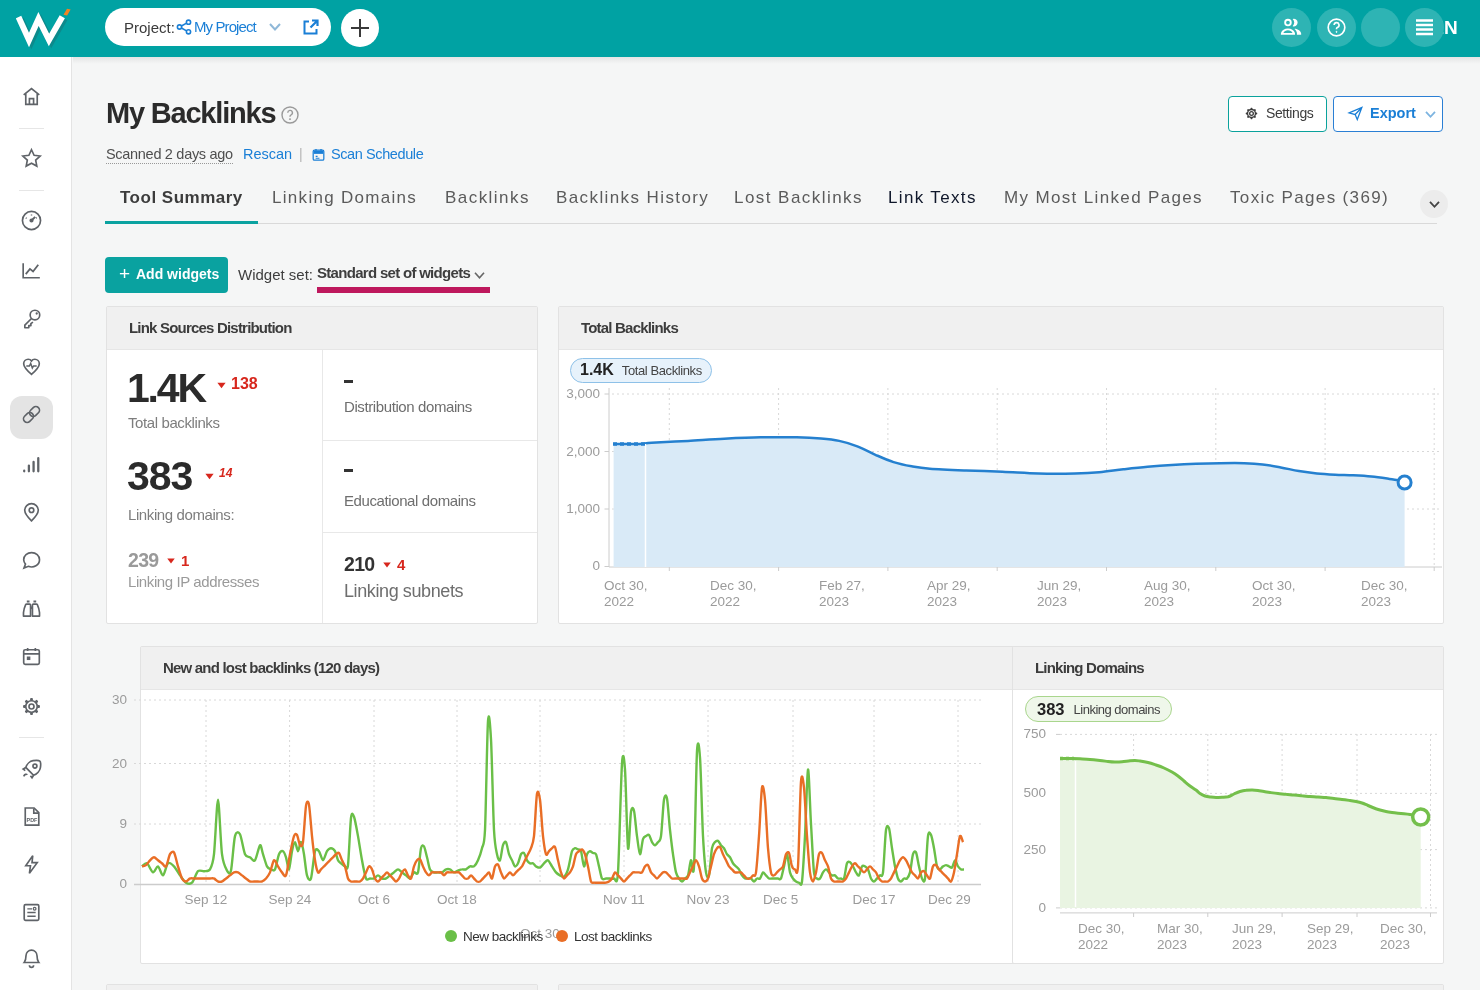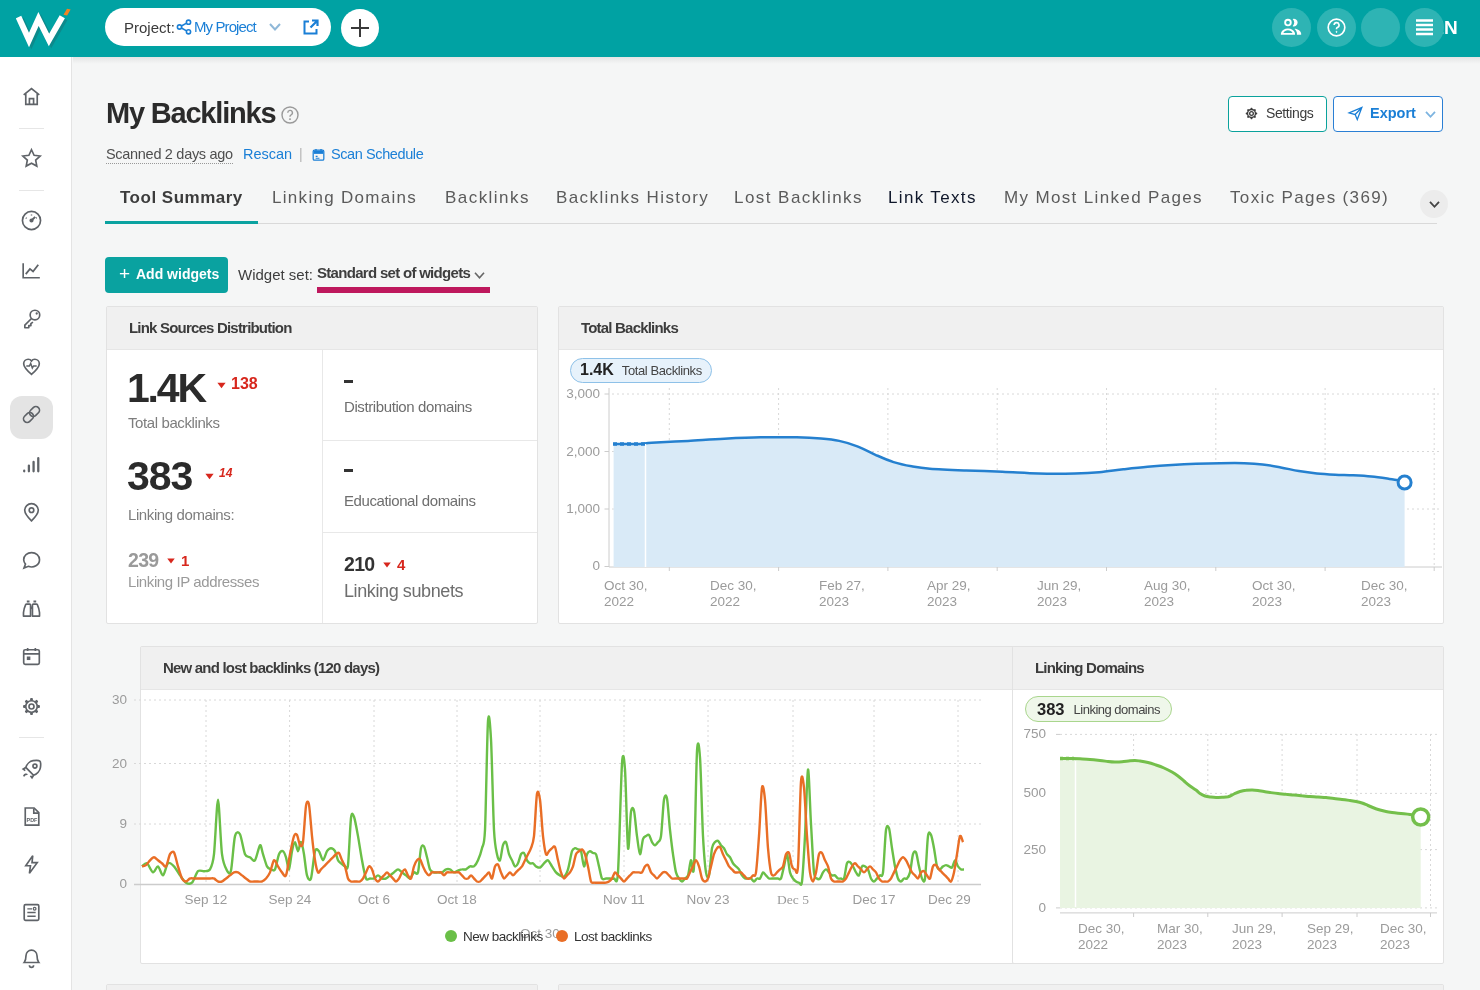--- a/index.html
+++ b/index.html
@@ -307,21 +307,21 @@
 <div class="ylab" style="left:97px;top:756px;width:30px;">20</div>
 <div class="ylab" style="left:97px;top:816px;width:30px;">9</div>
 <div class="ylab" style="left:97px;top:876px;width:30px;">0</div>
 <div class="xlab" style="left:176px;top:892px;width:60px;text-align:center;">Sep 12</div>
 <div class="xlab" style="left:260px;top:892px;width:60px;text-align:center;">Sep 24</div>
 <div class="xlab" style="left:344px;top:892px;width:60px;text-align:center;">Oct 6</div>
 <div class="xlab" style="left:427px;top:892px;width:60px;text-align:center;">Oct 18</div>
 <div class="xlab" style="left:510px;top:926px;width:60px;text-align:center;">Oct 30</div>
 <div class="xlab" style="left:594px;top:892px;width:60px;text-align:center;">Nov 11</div>
 <div class="xlab" style="left:678px;top:892px;width:60px;text-align:center;">Nov 23</div>
-<div class="xlab" style="left:763px;top:892px;width:60px;text-align:center;font-family:Liberation Serif, serif;">Dec 5</div>
+<div class="xlab" style="left:763px;top:892px;width:60px;">Dec 5</div>
 <div class="xlab" style="left:844px;top:892px;width:60px;text-align:center;">Dec 17</div>
 <div class="xlab" style="left:928px;top:892px;width:60px;">Dec 29</div>
 <svg class="abs" style="left:106px;top:646px" width="885" height="318" viewBox="0 0 885 318">
     <line x1="28" y1="54" x2="875" y2="54" stroke="#d8d8d8" stroke-width="1" stroke-dasharray="2,3"></line>
     <line x1="28" y1="117.5" x2="875" y2="117.5" stroke="#d8d8d8" stroke-width="1" stroke-dasharray="2,3"></line>
     <line x1="28" y1="178" x2="875" y2="178" stroke="#d8d8d8" stroke-width="1" stroke-dasharray="2,3"></line>
     <line x1="100" y1="54" x2="100" y2="238.5" stroke="#d8d8d8" stroke-width="1" stroke-dasharray="2,3"></line>
     <line x1="183.60000000000002" y1="54" x2="183.60000000000002" y2="238.5" stroke="#d8d8d8" stroke-width="1" stroke-dasharray="2,3"></line>
     <line x1="268" y1="54" x2="268" y2="238.5" stroke="#d8d8d8" stroke-width="1" stroke-dasharray="2,3"></line>
     <line x1="351" y1="54" x2="351" y2="238.5" stroke="#d8d8d8" stroke-width="1" stroke-dasharray="2,3"></line>

